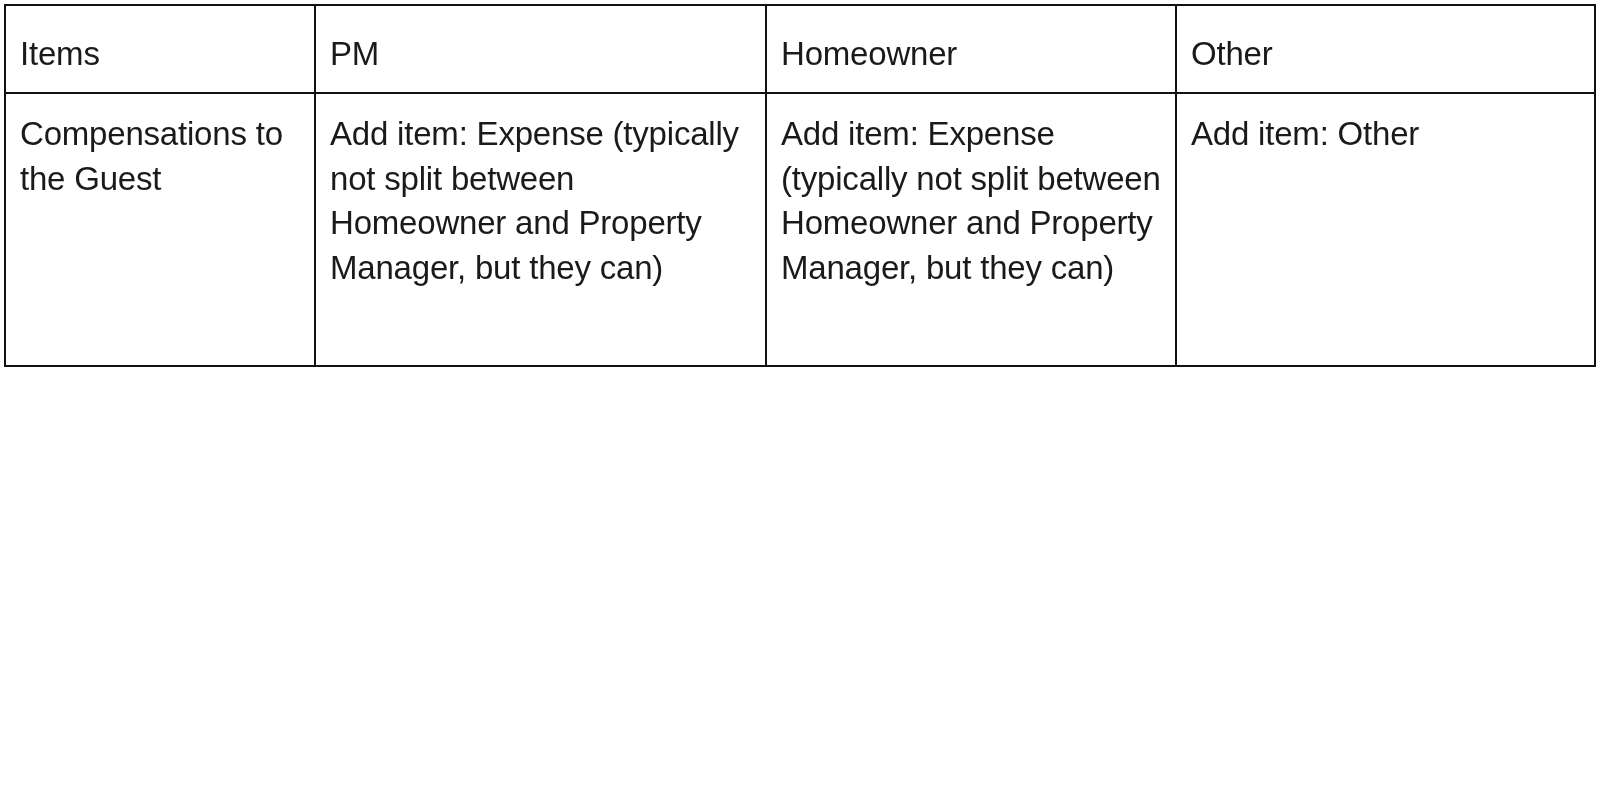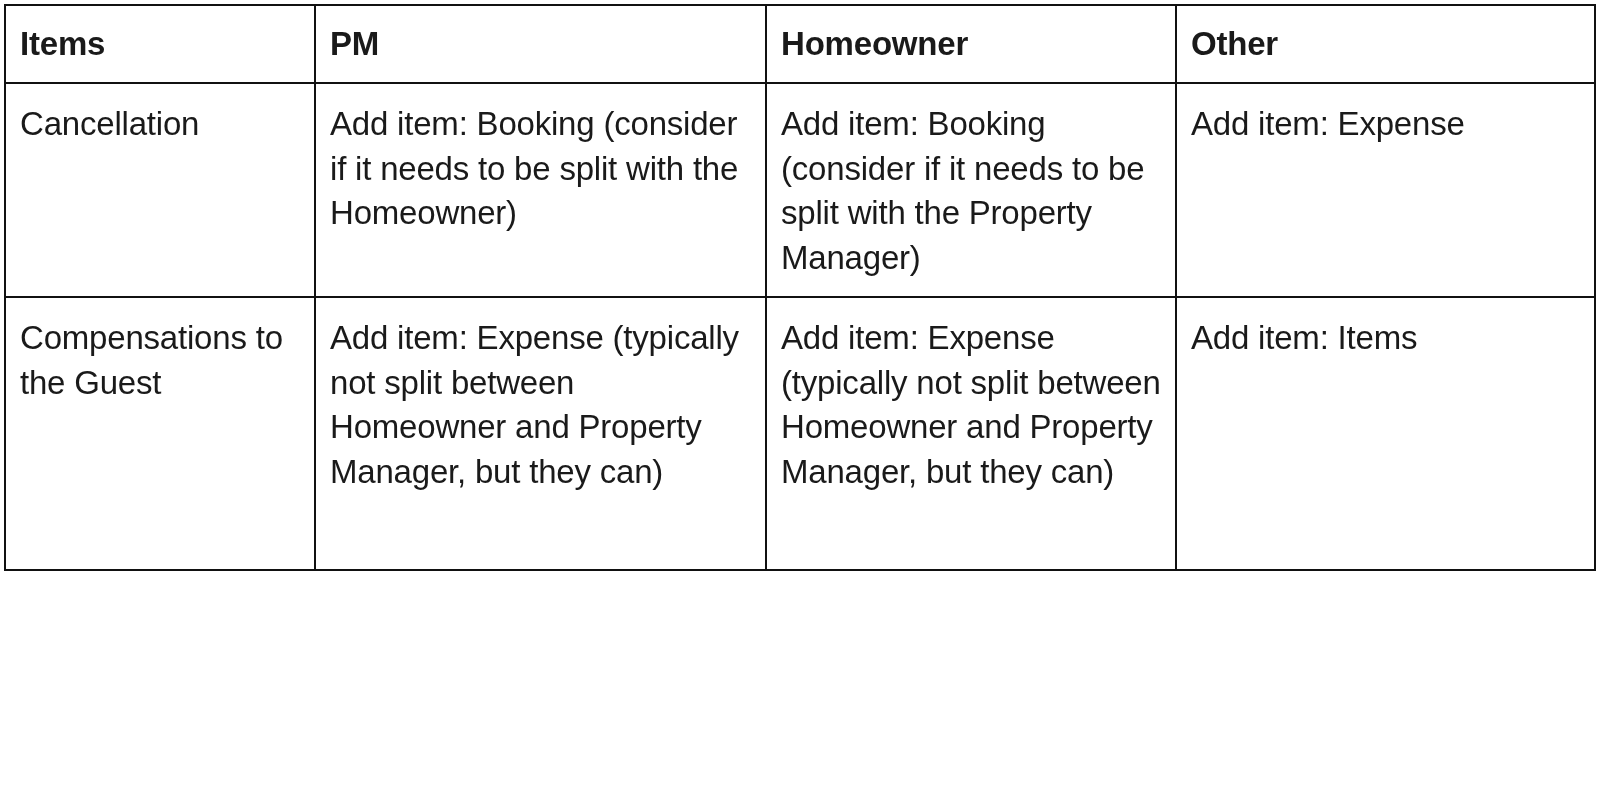--- a/index.html
+++ b/index.html
@@ -16,24 +16,24 @@
     border: 2px solid #111;
     vertical-align: top;
     text-align: left;
     padding: 0 14px;
     font-size: 33px;
     line-height: 44.5px;
     font-weight: normal;
     letter-spacing: -0.2px;
   }
   .tbl th {
-    font-weight: bold;
+    font-weight: normal;
     height: 76px;
     vertical-align: middle;
-    padding-top: 0;
+    padding-top: 10px;
     padding-bottom: 0;
     border-radius: 22px;
   }
   .tbl td { padding-top: 18px; padding-bottom: 0; }
   .row1 td { height: 194px; }
   .row2 td { height: 194px; }
   .row3 td { height: 253px; margin-left: 47px; }
   .c0 { width: 310px; }
   .c1 { width: 451px; }
   .c2 { width: 410px; }
@@ -51,26 +51,20 @@
   </colgroup>
   <thead>
     <tr>
       <th>Items</th>
       <th>PM</th>
       <th>Homeowner</th>
       <th>Other</th>
     </tr>
   </thead>
   <tbody>
-    <tr class="row1">
-      <td>Cancellation</td>
-      <td>Add item: Booking (consider if it needs to be split with the Homeowner)</td>
-      <td>Add item: Booking (consider if it needs to be split with the Property Manager)</td>
-      <td>Add item: Expense</td>
-    </tr>
     <tr class="row3">
       <td>Compensations to the Guest</td>
       <td>Add item: Expense (typically not split between Homeowner and Property Manager, but they can)</td>
       <td>Add item: Expense (typically not split between Homeowner and Property Manager, but they can)</td>
-      <td>Add item: Items</td>
+      <td>Add item: Other</td>
     </tr>
   </tbody>
 </table>
 
 </body></html>

